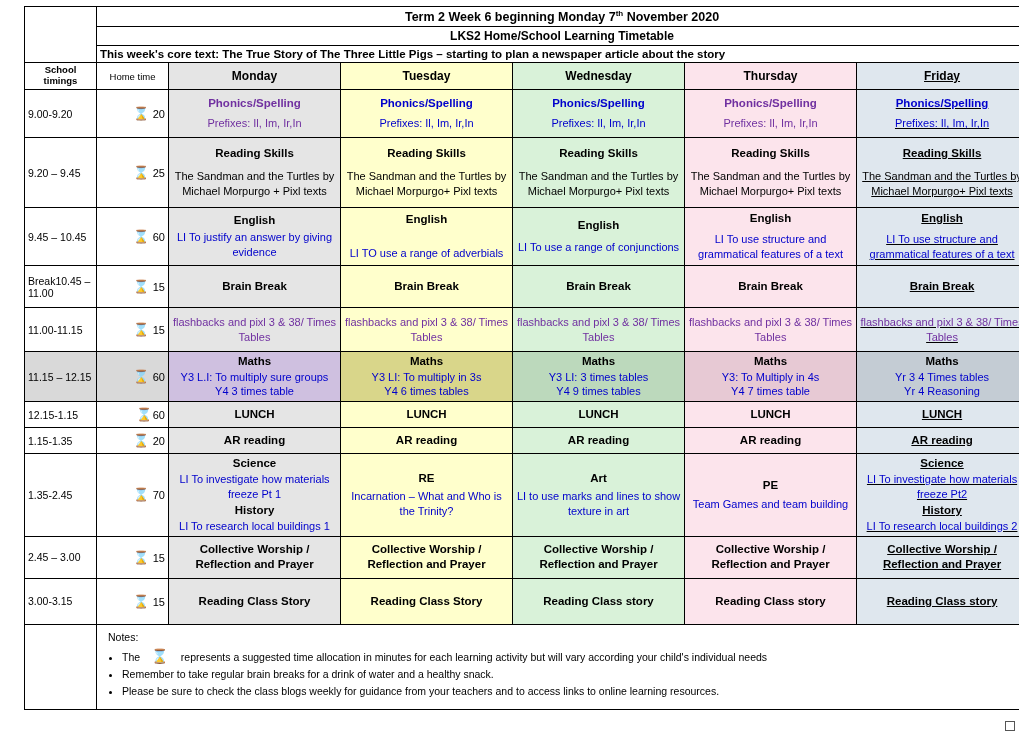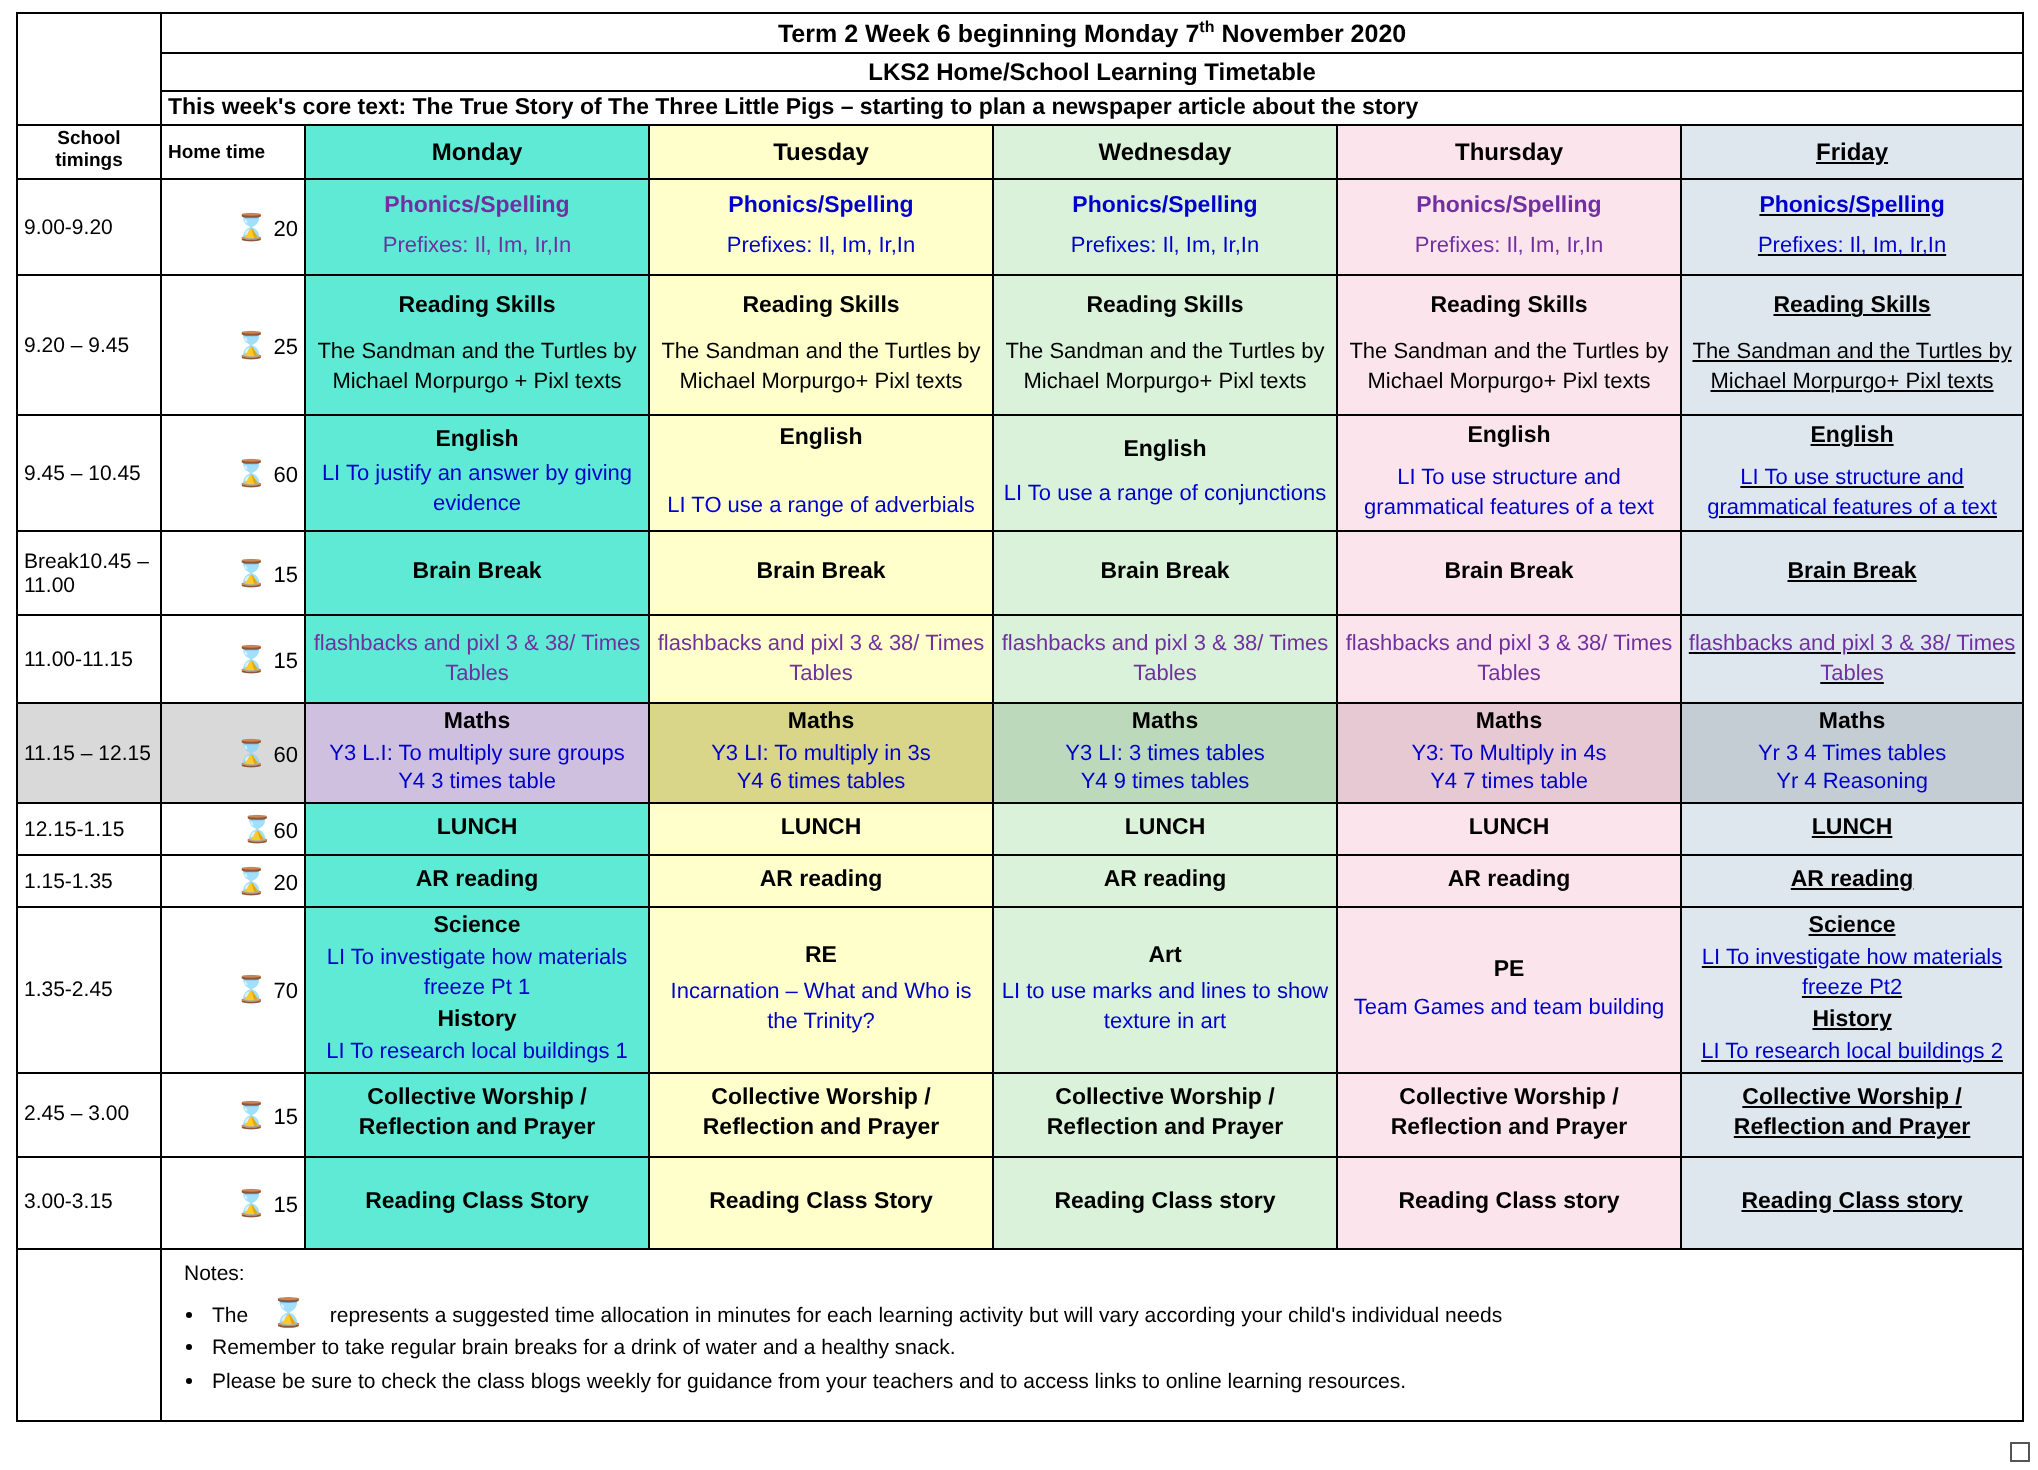--- a/index.html
+++ b/index.html
@@ -1,34 +1,34 @@
 <!DOCTYPE html>
 <html><head>
 <meta charset="utf-8">
 <style>
   html,body{margin:0;padding:0;background:#ffffff;}
   body{font-family:"Liberation Sans", sans-serif;font-size:11px;color:#000;}
-  .page{width:1019px;height:735px;position:relative;box-sizing:border-box;padding:6px 8px 0 8px;}
+  .page{width:1019px;height:735px;position:relative;box-sizing:border-box;padding:6px 8px 0 24px;}
   table.tt{border-collapse:collapse;table-layout:fixed;width:1003px;}
   table.tt td{border:1px solid #000;vertical-align:middle;padding:2px 3px;}
   .hdr-title{font-weight:bold;font-size:12.5px;text-align:center;padding:4px 0 3px 0;}
   .hdr-sub{font-weight:bold;font-size:12px;text-align:center;padding:3px 0 4px 0;}
   .coretext{font-size:11.5px;font-weight:bold;padding:5px 0 5px 6px;text-align:left;}
   .colhdr{font-weight:bold;text-align:center;font-size:12px;padding:6px 0;}
   .sch{font-size:10.5px;text-align:left;padding-left:4px;}
   .sch-hdr{font-size:9.5px;font-weight:bold;text-align:center;line-height:1.15;}
-  .hometime-hdr{font-size:9.5px;font-weight:bold;}
+  .hometime-hdr{font-size:9.5px;font-weight:normal;text-align:center;}
   .ht{text-align:right;font-size:11px;white-space:nowrap;}
   .ht .g{font-size:13px;}
   .cell{text-align:center;line-height:1.35;}
   .b{font-weight:bold;font-size:11.5px;}
   .n{font-size:11px;}
   .blue{color:#0000cc;}
   .purple{color:#7030a0;}
-  .mon{background:#5eead4;}
+  .mon{background:#e5e5e5;}
   .tue{background:#ffffcc;}
   .wed{background:#d9f2d9;}
   .thu{background:#fce4ec;}
   .fri{background:#dfe7ee;text-decoration:underline;}
   .mon-d{background:#cfc0e0;}
   .tue-d{background:#d9d68a;}
   .wed-d{background:#bcd9bc;}
   .thu-d{background:#e7c9d4;}
   .fri-d{background:#c4ccd4;}
   .rowhl{background:#d9d9d9;}

